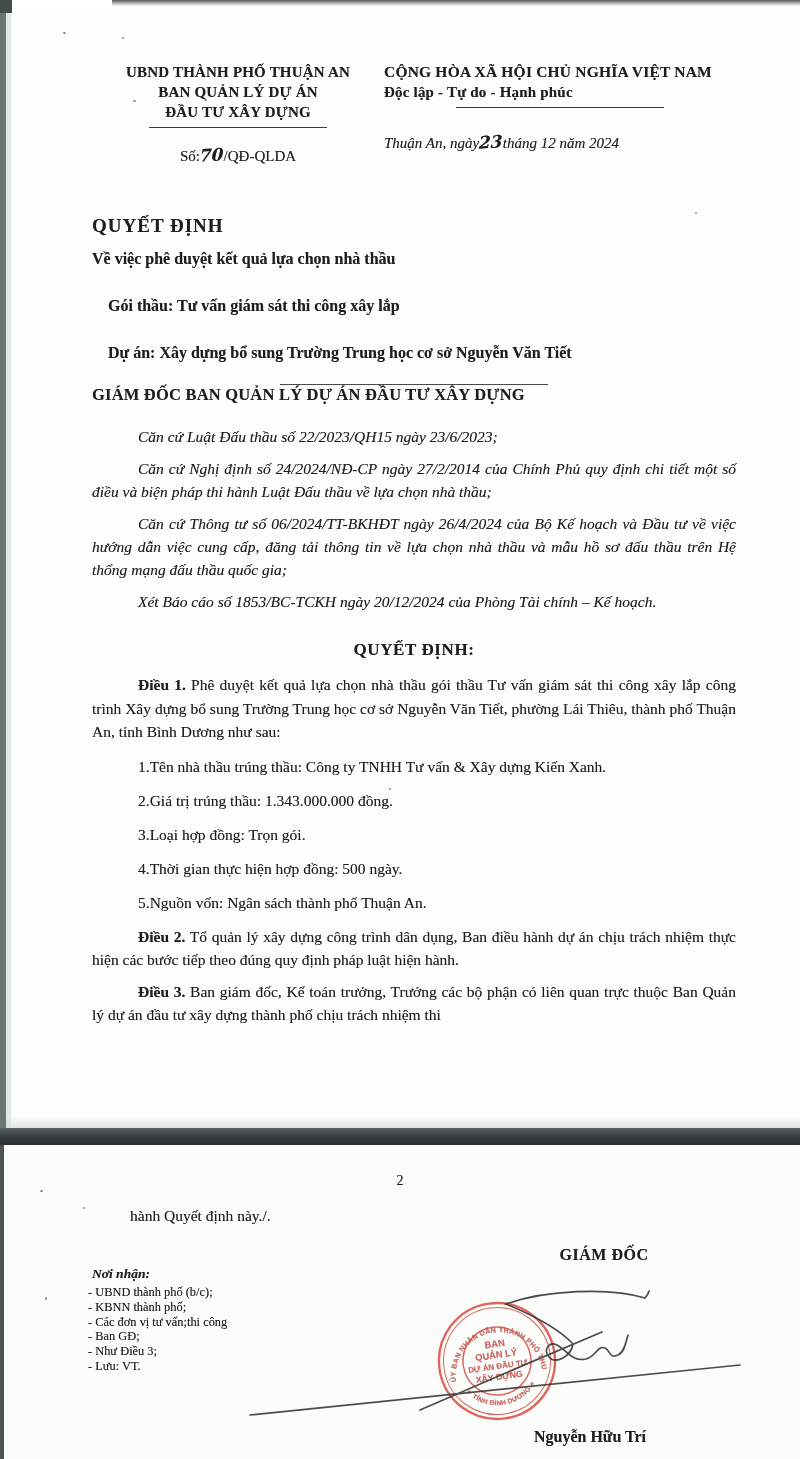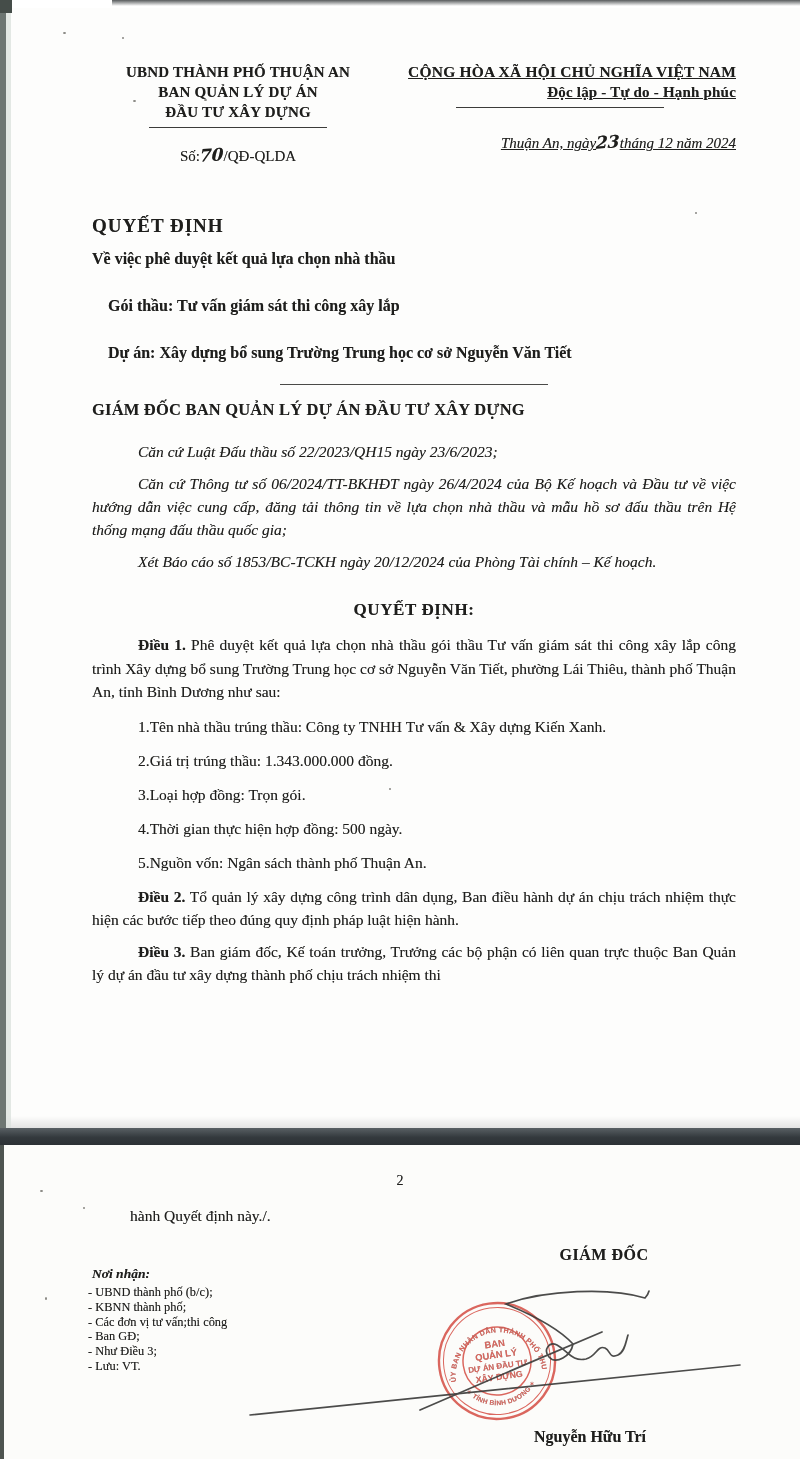--- a/index.html
+++ b/index.html
@@ -9,36 +9,36 @@
     font-family:"Liberation Serif","DejaVu Serif",serif;
     color:#1e1e1c;
   }
   .page{position:absolute;left:0;box-sizing:border-box;}
   .page1{top:8px;width:800px;height:1128px;background:#fdfdfc;padding:54px 64px 0 92px;}
   .page2{top:1145px;width:800px;height:314px;background:#fcfcfa;}
   .txt{text-shadow:0 0 .6px rgba(20,20,20,.45);}
   
   .hdr{display:flex;}
   .hdr-left{width:292px;text-align:center;}
-  .hdr-right{flex:1;text-align:right;text-decoration:underline;}
+  .hdr-right{flex:1;text-align:left;}
   .hdr b{display:block;font-size:15px;line-height:20px;letter-spacing:.2px;}
   .hdr-right .nat{font-size:15.5px;}
   .rule{border:0;border-top:1.4px solid #3c3c3a;margin:5px auto 0;}
   .rule-l{width:178px;}
   .rule-r{width:208px;}
   .so-line{margin-top:17px;font-size:15px;}
   .hand{font-family:"DejaVu Serif",serif;font-style:italic;font-weight:700;display:inline-block;transform:rotate(-4deg) skewX(-6deg);font-size:17px;}
   .date-line{margin-top:24px;font-style:italic;font-size:15px;}
   
   .title-wrap{text-align:left;margin-top:50px;}
   .doc-title{font-size:19px;font-weight:700;letter-spacing:1px;margin:0;}
   .sub{font-weight:700;font-size:16px;line-height:31px;margin:6px 0 0;}
   .sub + .sub{margin:16px;}
   .title-rule{width:268px;border-top:1.6px solid #4a4a48;margin:6px auto 0;}
-  .authority{font-weight:700;font-size:16.5px;margin-top:15px;letter-spacing:.2px;}
+  .authority{font-weight:700;font-size:16.5px;letter-spacing:.2px;}
   
   .recitals{margin-top:20px;}
   .recitals p{font-style:italic;font-size:15.5px;line-height:23px;text-indent:46px;text-align:justify;margin:0 0 9px;}
   .order-heading{text-align:center;font-weight:700;font-size:17px;letter-spacing:.6px;margin:27px 0 13px;}
   .art{font-size:15.5px;line-height:23.5px;text-align:justify;text-indent:46px;margin:8px 0 6px;}
   .art .lead{font-weight:700;}
   .item{font-size:15.5px;line-height:23px;text-indent:46px;margin:11px 0;}
   
   .sep-bar{position:absolute;left:0;top:1128px;width:800px;height:17px;
     background:linear-gradient(#596064,#33393d 55%,#2c3135);}
@@ -88,20 +88,21 @@
     <p class="doc-title">QUYẾT ĐỊNH</p>
     <p class="sub">Về việc phê duyệt kết quả lựa chọn nhà thầu</p>
     <p class="sub">Gói thầu: Tư vấn giám sát thi công xây lắp</p>
     <p class="sub">Dự án: Xây dựng bổ sung Trường Trung học cơ sở Nguyễn Văn Tiết</p>
     <div class="title-rule"></div>
     <div class="authority">GIÁM ĐỐC BAN QUẢN LÝ DỰ ÁN ĐẦU TƯ XÂY DỰNG</div>
   </div>
 
   <div class="recitals">
     <p>Căn cứ Luật Đấu thầu số 22/2023/QH15 ngày 23/6/2023;</p>
+    <p>Căn cứ Nghị định số 24/2024/NĐ-CP ngày 27/2/2014 của Chính Phủ quy định chi tiết một số điều và biện pháp thi hành Luật Đấu thầu về lựa chọn nhà thầu;</p>
     <p>Căn cứ Thông tư số 06/2024/TT-BKHĐT ngày 26/4/2024 của Bộ Kế hoạch và Đầu tư về việc hướng dẫn việc cung cấp, đăng tải thông tin về lựa chọn nhà thầu và mẫu hồ sơ đấu thầu trên Hệ thống mạng đấu thầu quốc gia;</p>
     <p>Xét Báo cáo số 1853/BC-TCKH ngày 20/12/2024 của Phòng Tài chính – Kế hoạch.</p>
   </div>
 
   <div class="order-heading">QUYẾT ĐỊNH:</div>
 
   <p class="art"><span class="lead">Điều 1.</span><span> Phê duyệt kết quả lựa chọn nhà thầu gói thầu Tư vấn giám sát thi công xây lắp công trình Xây dựng bổ sung Trường Trung học cơ sở Nguyễn Văn Tiết, phường Lái Thiêu, thành phố Thuận An, tỉnh Bình Dương như sau:</span></p>
 
   <p class="item">1.Tên nhà thầu trúng thầu: Công ty TNHH Tư vấn &amp; Xây dựng Kiến Xanh.</p>
   <p class="item">2.Giá trị trúng thầu: 1.343.000.000 đồng.</p>

